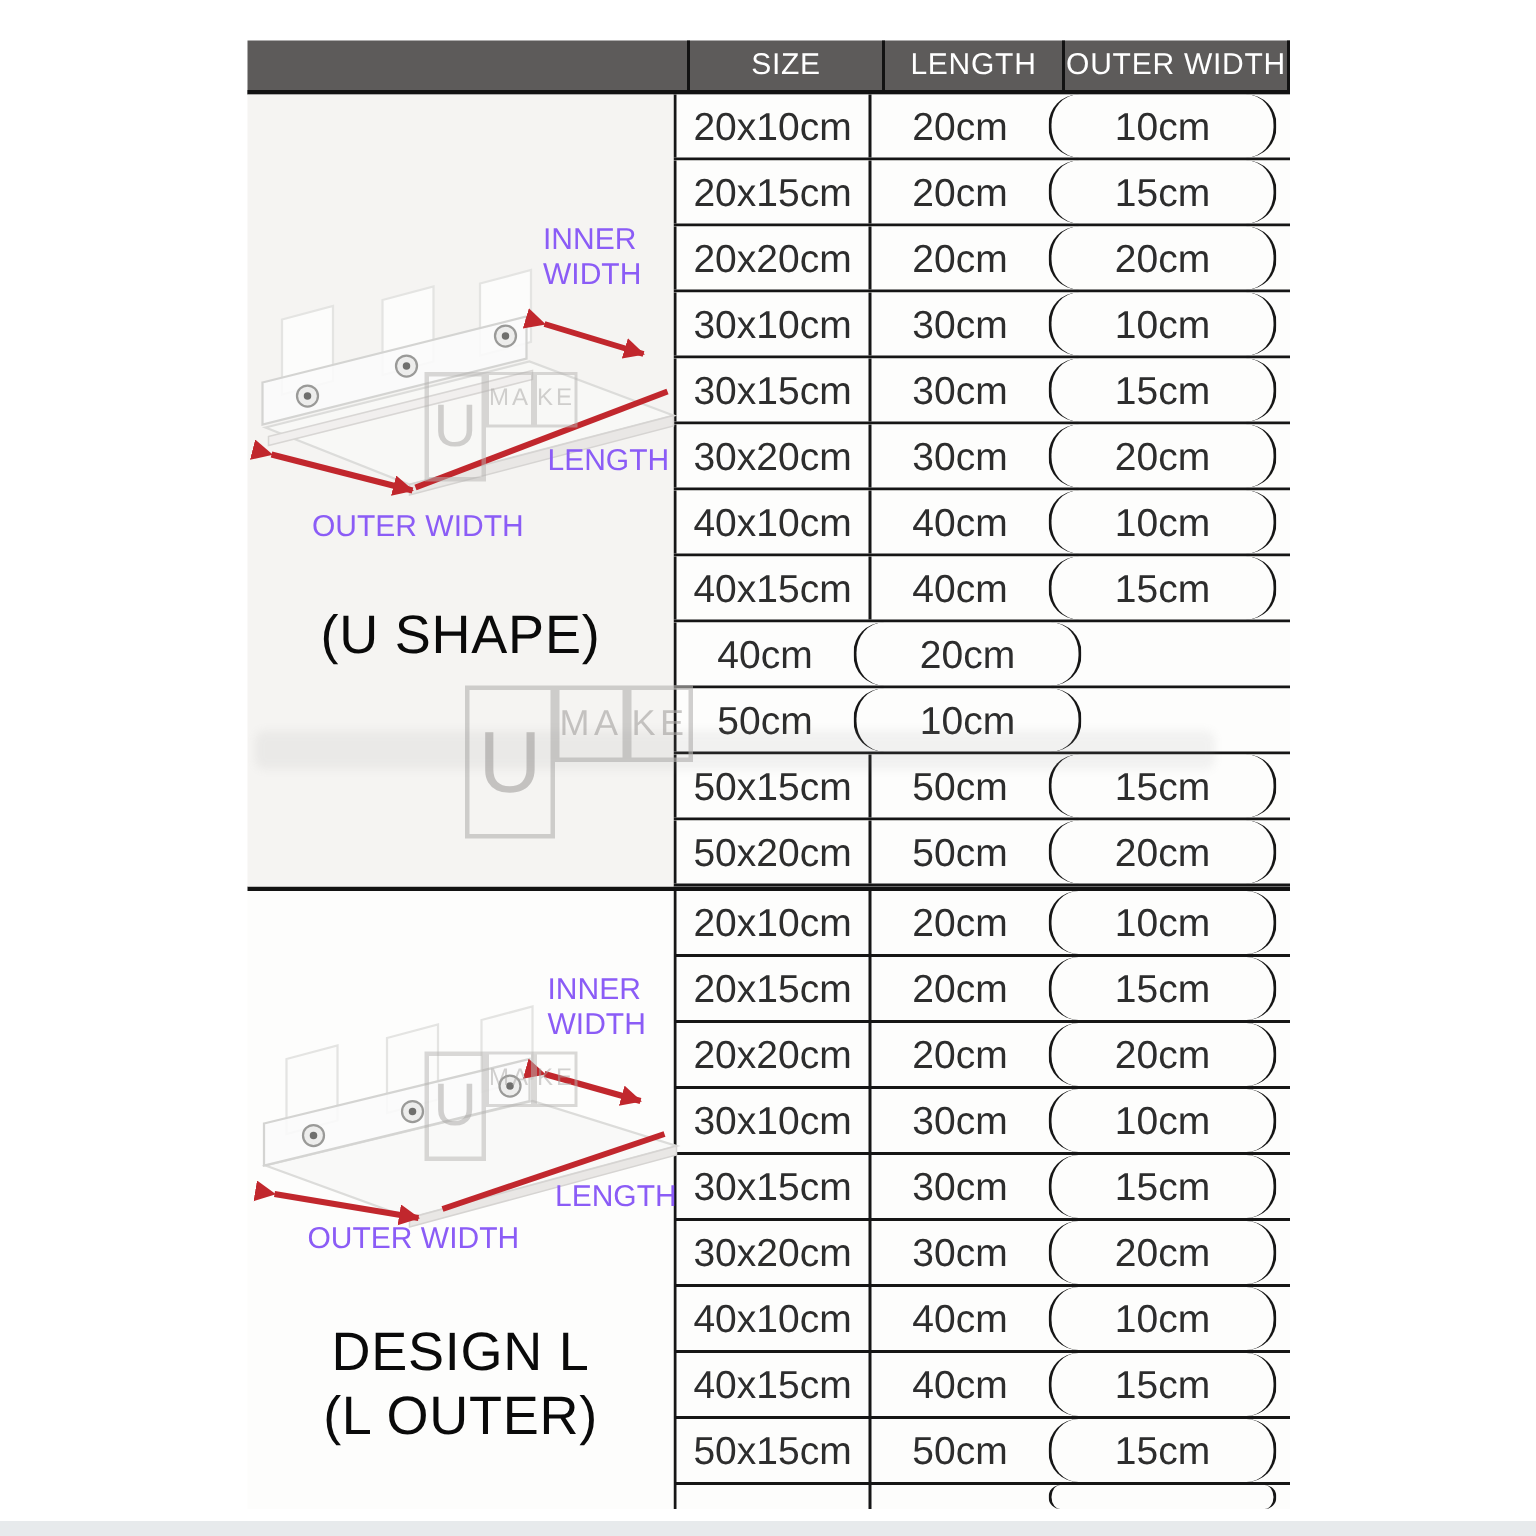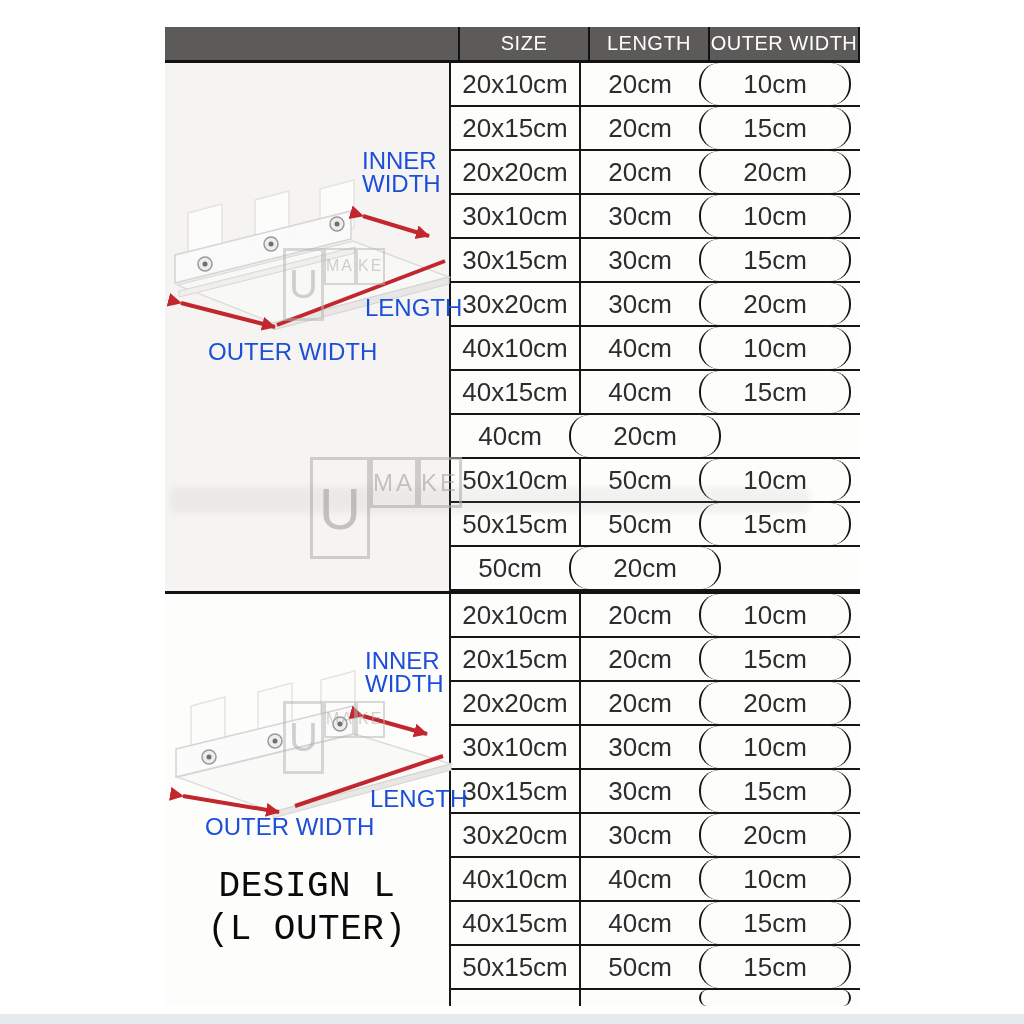--- a/index.html
+++ b/index.html
@@ -37,34 +37,34 @@
   .tcell {
     box-sizing:border-box; display:flex; align-items:center; justify-content:center;
     font-size:26px; color:#2d2d2d; border-left:2px solid #161616; height:100%;
   }
   .tcell.k0 { width:130px; }
   .tcell.k1 { width:120px; }
   .tcell.k2 { width:152px; border-right:2px solid #161616;border-radius:20px; }
 
   
   .illus { position:absolute; left:0; top:0; }
-  .anno { position:absolute; font-size:24px; color:#1d4ed8; line-height:23px; white-space:nowrap; }
+  .anno { position:absolute; font-size:20px; color:#8b5cf6; line-height:23px; white-space:nowrap; }
   .inner-u { left:197px; top:86px; }
   .length-u { left:200px; top:233px; }
   .outer-u { left:43px; top:277px; }
   .inner-l { left:200px; top:55px; }
   .length-l { left:205px; top:193px; }
   .outer-l { left:40px; top:221px; }
 
   .design-title {
     position:absolute; width:100%; text-align:center;
     font-size:36px; line-height:43px; color:#0a0a0a; letter-spacing:0.5px;
   }
   .title-u { top:338px; }
-  .title-l { top:271px;font-family:Liberation Mono, monospace; }
+  .title-l { top:285px; }
 
   
   .wm { position:absolute; display:flex; color:#a7a5a3; }
   .wm .box {
     box-sizing:border-box; display:flex; align-items:center; justify-content:center;
     border:3px solid #b6b4b2;
   }
   .wm-right { display:flex; flex-direction:row; }
   .wm-lg { width:112px; height:102px; left:145px; top:394px; opacity:0.62; }
   .wm-lg .wm-u { width:60px; height:102px; font-size:58px; }
@@ -130,20 +130,21 @@
         </svg>
 
         <div class="anno inner-u">
           <div>INNER</div>
           <div>WIDTH</div>
         </div>
         <div class="anno length-u">LENGTH</div>
         <div class="anno outer-u">OUTER WIDTH</div>
 
         <div class="design-title title-u">
+          <div>(U SHAPE)</div>
         </div>
 
         <div class="wm wm-sm wm-sm-u">
           <div class="box wm-u">U</div>
           <div class="wm-right">
             <div class="box wm-ma">MA</div>
             <div class="box wm-ke">KE</div>
           </div>
         </div>
         <div class="wm wm-lg">
@@ -193,30 +194,30 @@
           <div class="trow">
             <div class="tcell k0">40x15cm</div>
             <div class="tcell k1">40cm</div>
             <div class="tcell k2">15cm</div>
           </div>
           <div class="trow">
             <div class="tcell k1">40cm</div>
             <div class="tcell k2">20cm</div>
           </div>
           <div class="trow">
-            <div class="tcell k0">50x10cm</div>
             <div class="tcell k1">50cm</div>
             <div class="tcell k2">10cm</div>
           </div>
           <div class="trow">
             <div class="tcell k0">50x15cm</div>
             <div class="tcell k1">50cm</div>
             <div class="tcell k2">15cm</div>
           </div>
           <div class="trow">
+            <div class="tcell k0">50x20cm</div>
             <div class="tcell k1">50cm</div>
             <div class="tcell k2">20cm</div>
           </div>
         </div>
     </div>
 
     <div class="section sec-l">
       <div class="panel panel-l">
         <svg class="illus" width="293" height="250" viewBox="0 0 293 250">
           <defs>

